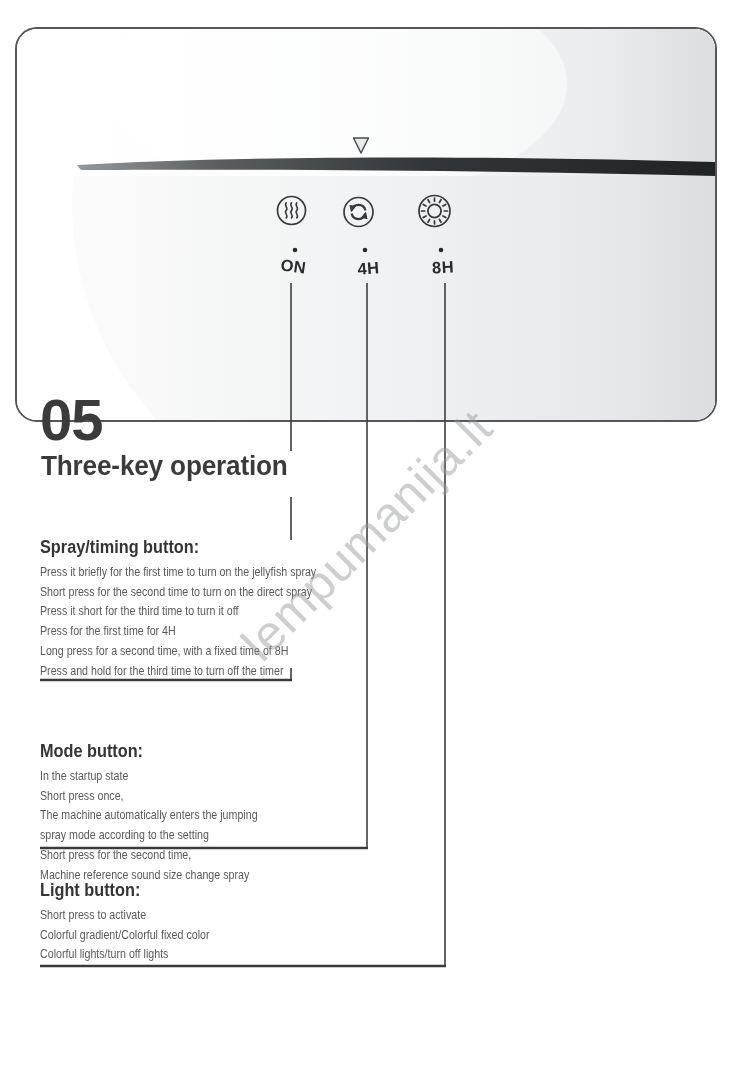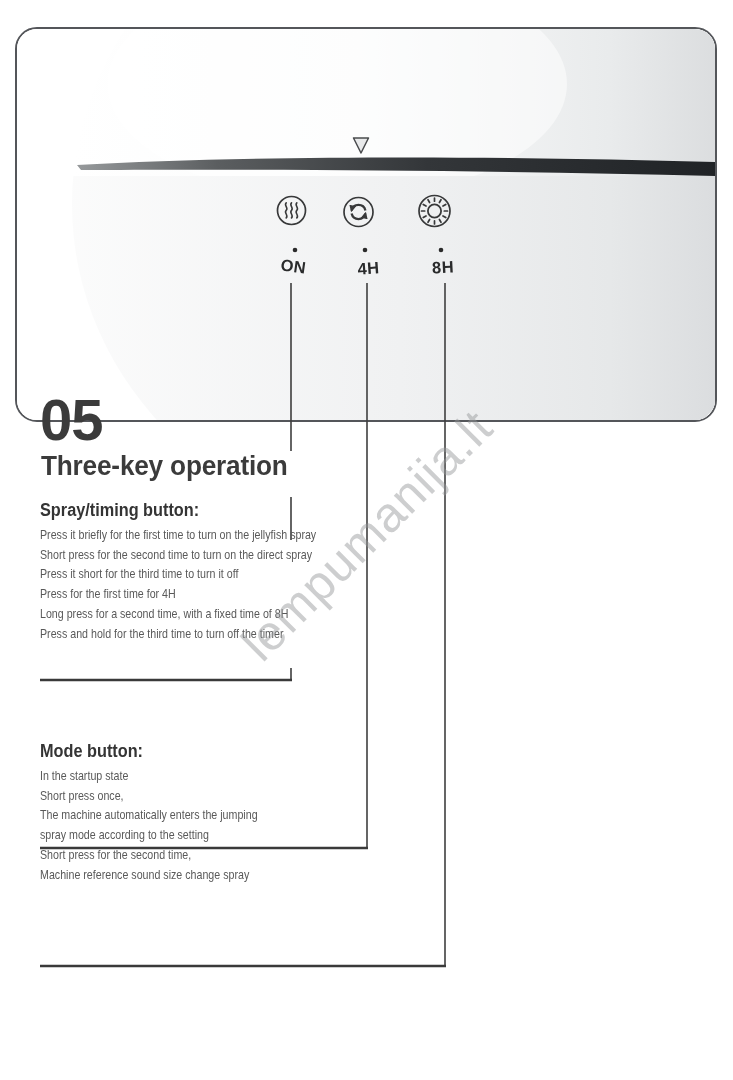--- a/index.html
+++ b/index.html
@@ -24,21 +24,21 @@
   .page-title{position:absolute;left:41px;top:451px;font-size:27px;font-weight:700;
     color:#3b3b3b;white-space:nowrap;letter-spacing:-0.2px;z-index:4;
     transform:scaleX(0.97);transform-origin:left top;}
 
   
   .sec{position:absolute;left:40px;z-index:4;}
   .sec h3{margin:0 0 5px 0;font-size:17.5px;line-height:20px;font-weight:700;color:#343434;
     white-space:nowrap;transform:scaleX(0.93);transform-origin:left top;}
   .ln{font-size:13.5px;line-height:19.7px;color:#595959;white-space:nowrap;
     transform:scaleX(0.79);transform-origin:left center;}
-  #sec-spray{top:500px;}
+  #sec-spray{top:537px;}
   #sec-mode{top:741px;}
   #sec-light{top:880px;}
 
   
   .watermark{position:absolute;left:182px;top:507px;width:370px;text-align:center;
     font-size:49px;letter-spacing:1px;color:rgba(148,151,153,0.47);
     transform:rotate(-45deg);white-space:nowrap;z-index:6;pointer-events:none;}
 
   
   .icon-stroke{stroke:#38393a;fill:none;}
@@ -156,15 +156,21 @@
   <section class="sec" id="sec-mode">
     <h3>Mode button:</h3>
     <div class="ln">In the startup state</div>
     <div class="ln">Short press once,</div>
     <div class="ln">The machine automatically enters the jumping</div>
     <div class="ln">spray mode according to the setting</div>
     <div class="ln">Short press for the second time,</div>
     <div class="ln">Machine reference sound size change spray</div>
   </section>
 
+  <section class="sec" id="sec-light">
+    <h3>Light button:</h3>
+    <div class="ln">Short press to activate</div>
+    <div class="ln">Colorful gradient/Colorful fixed color</div>
+    <div class="ln">Colorful lights/turn off lights</div>
+  </section>
 
   <div class="watermark">lempumanija.lt</div>
 </div>
 
 </body></html>

